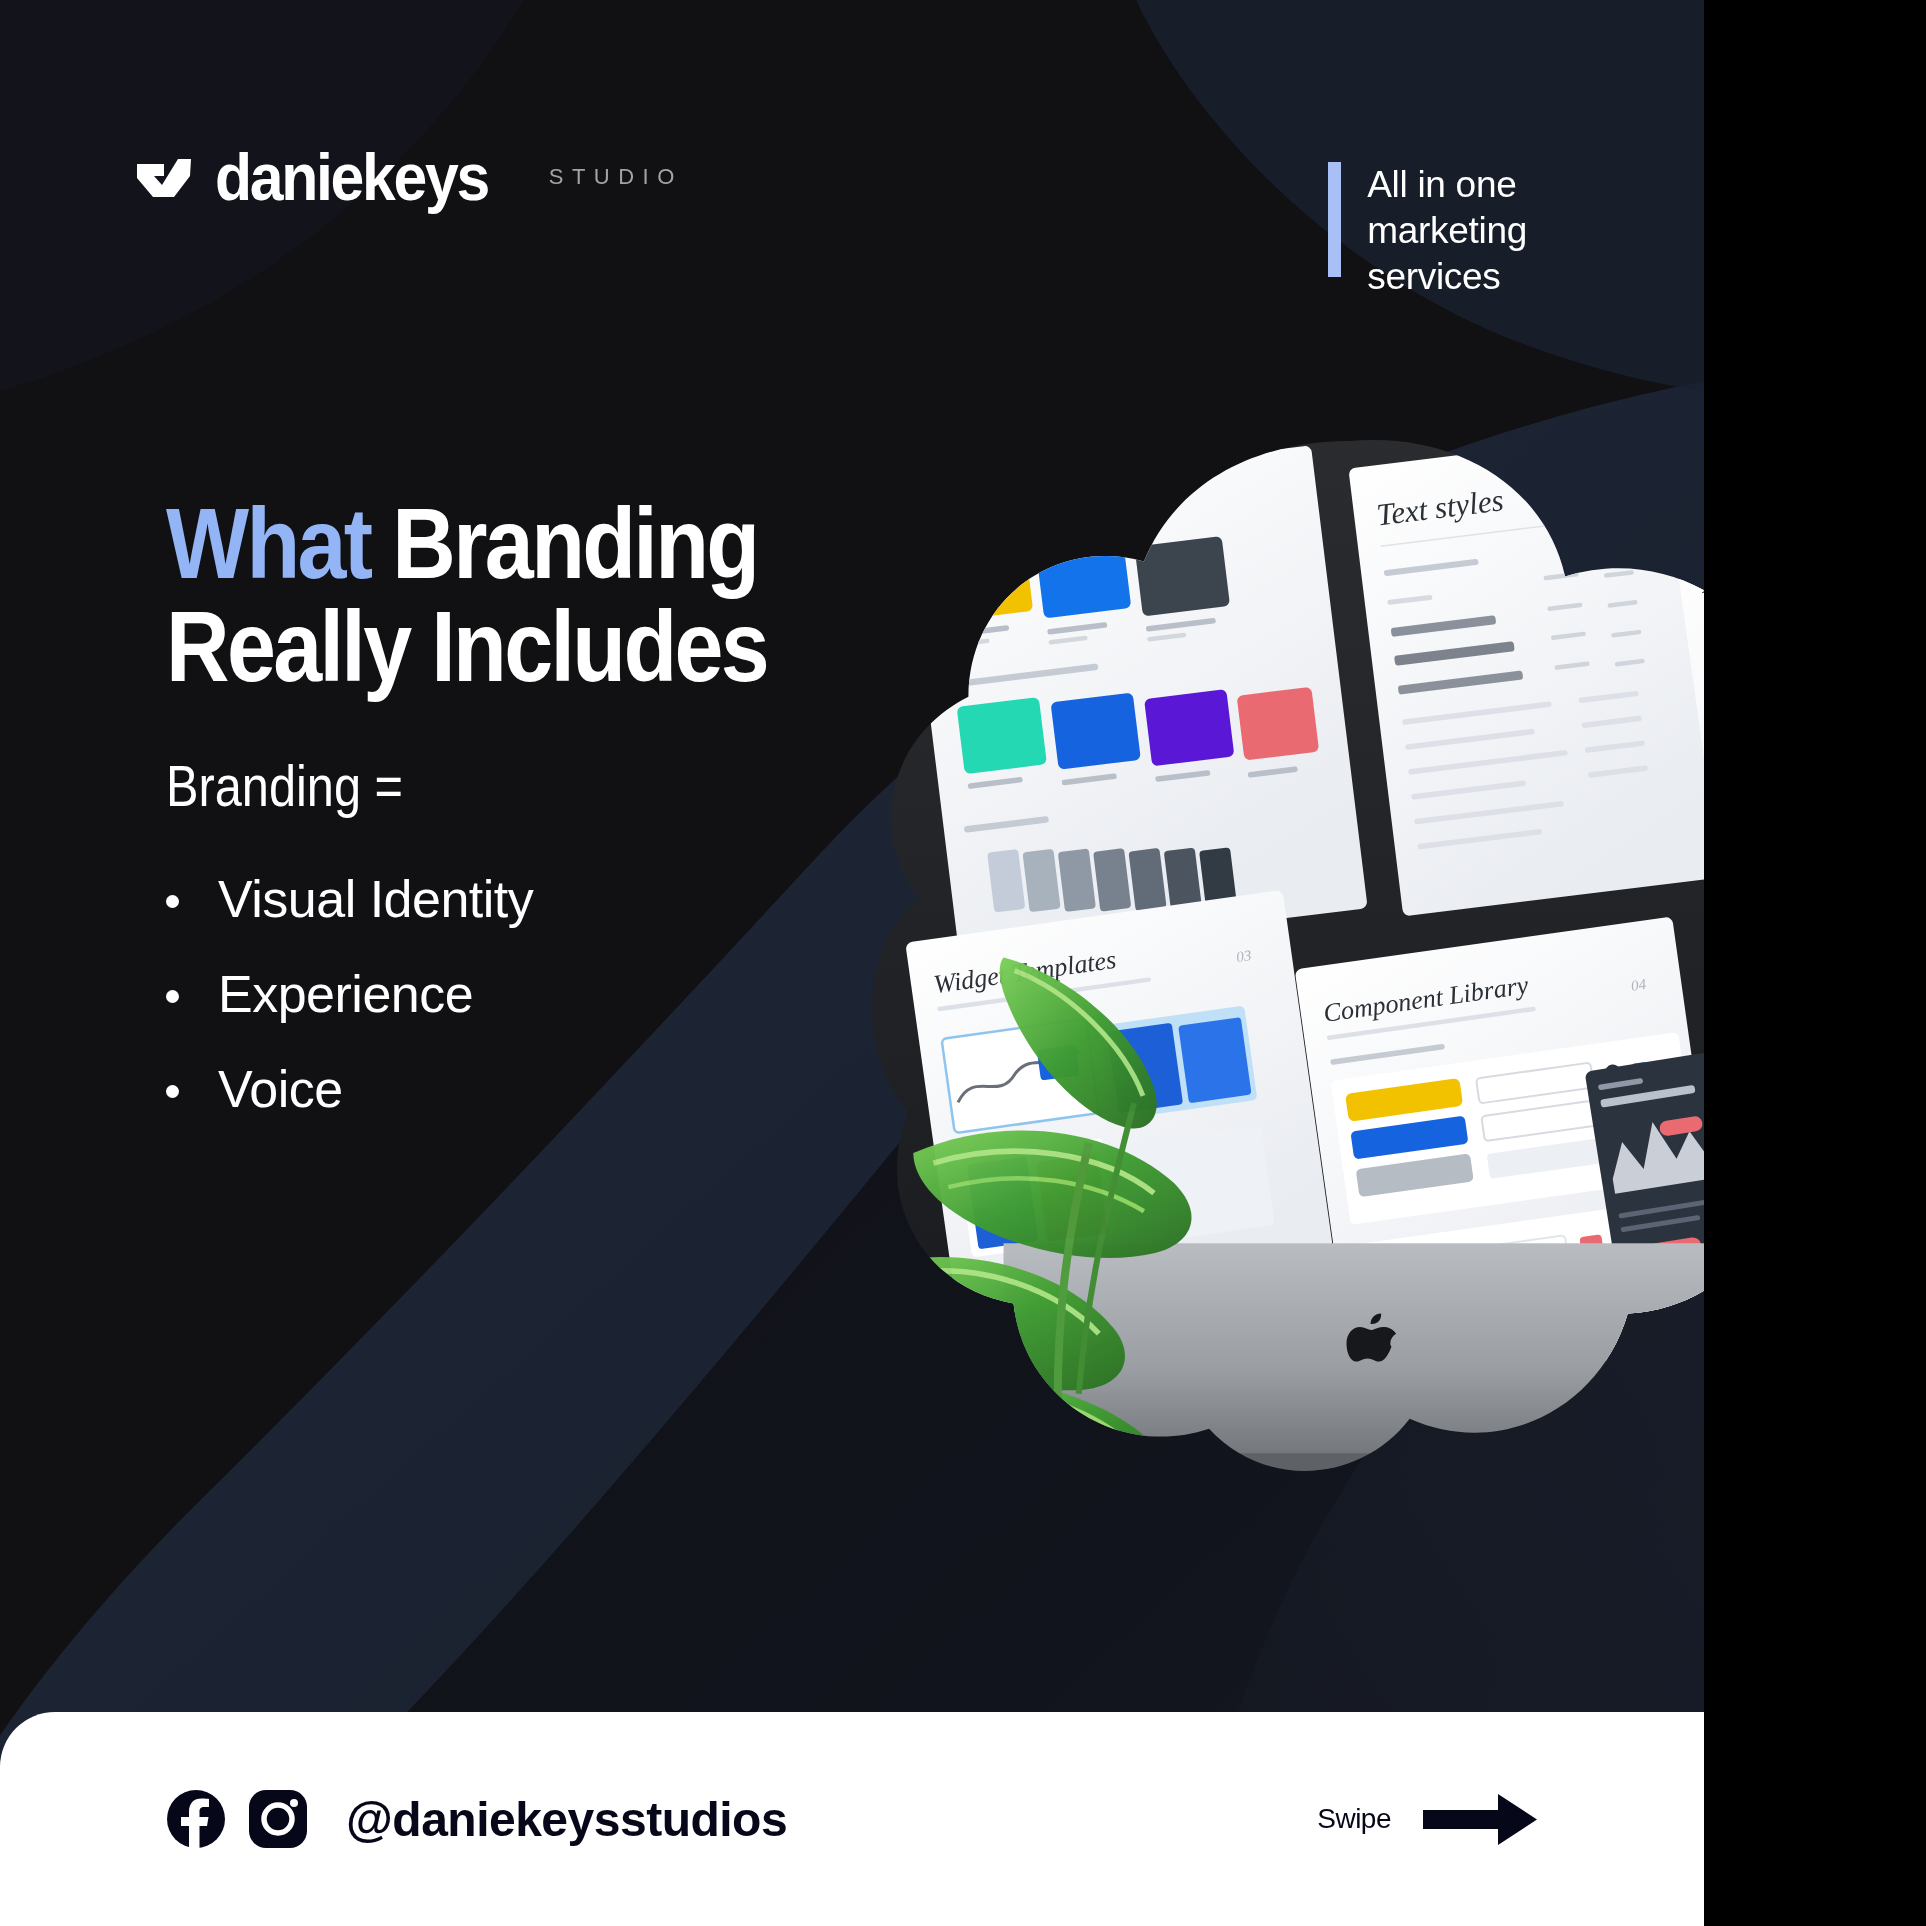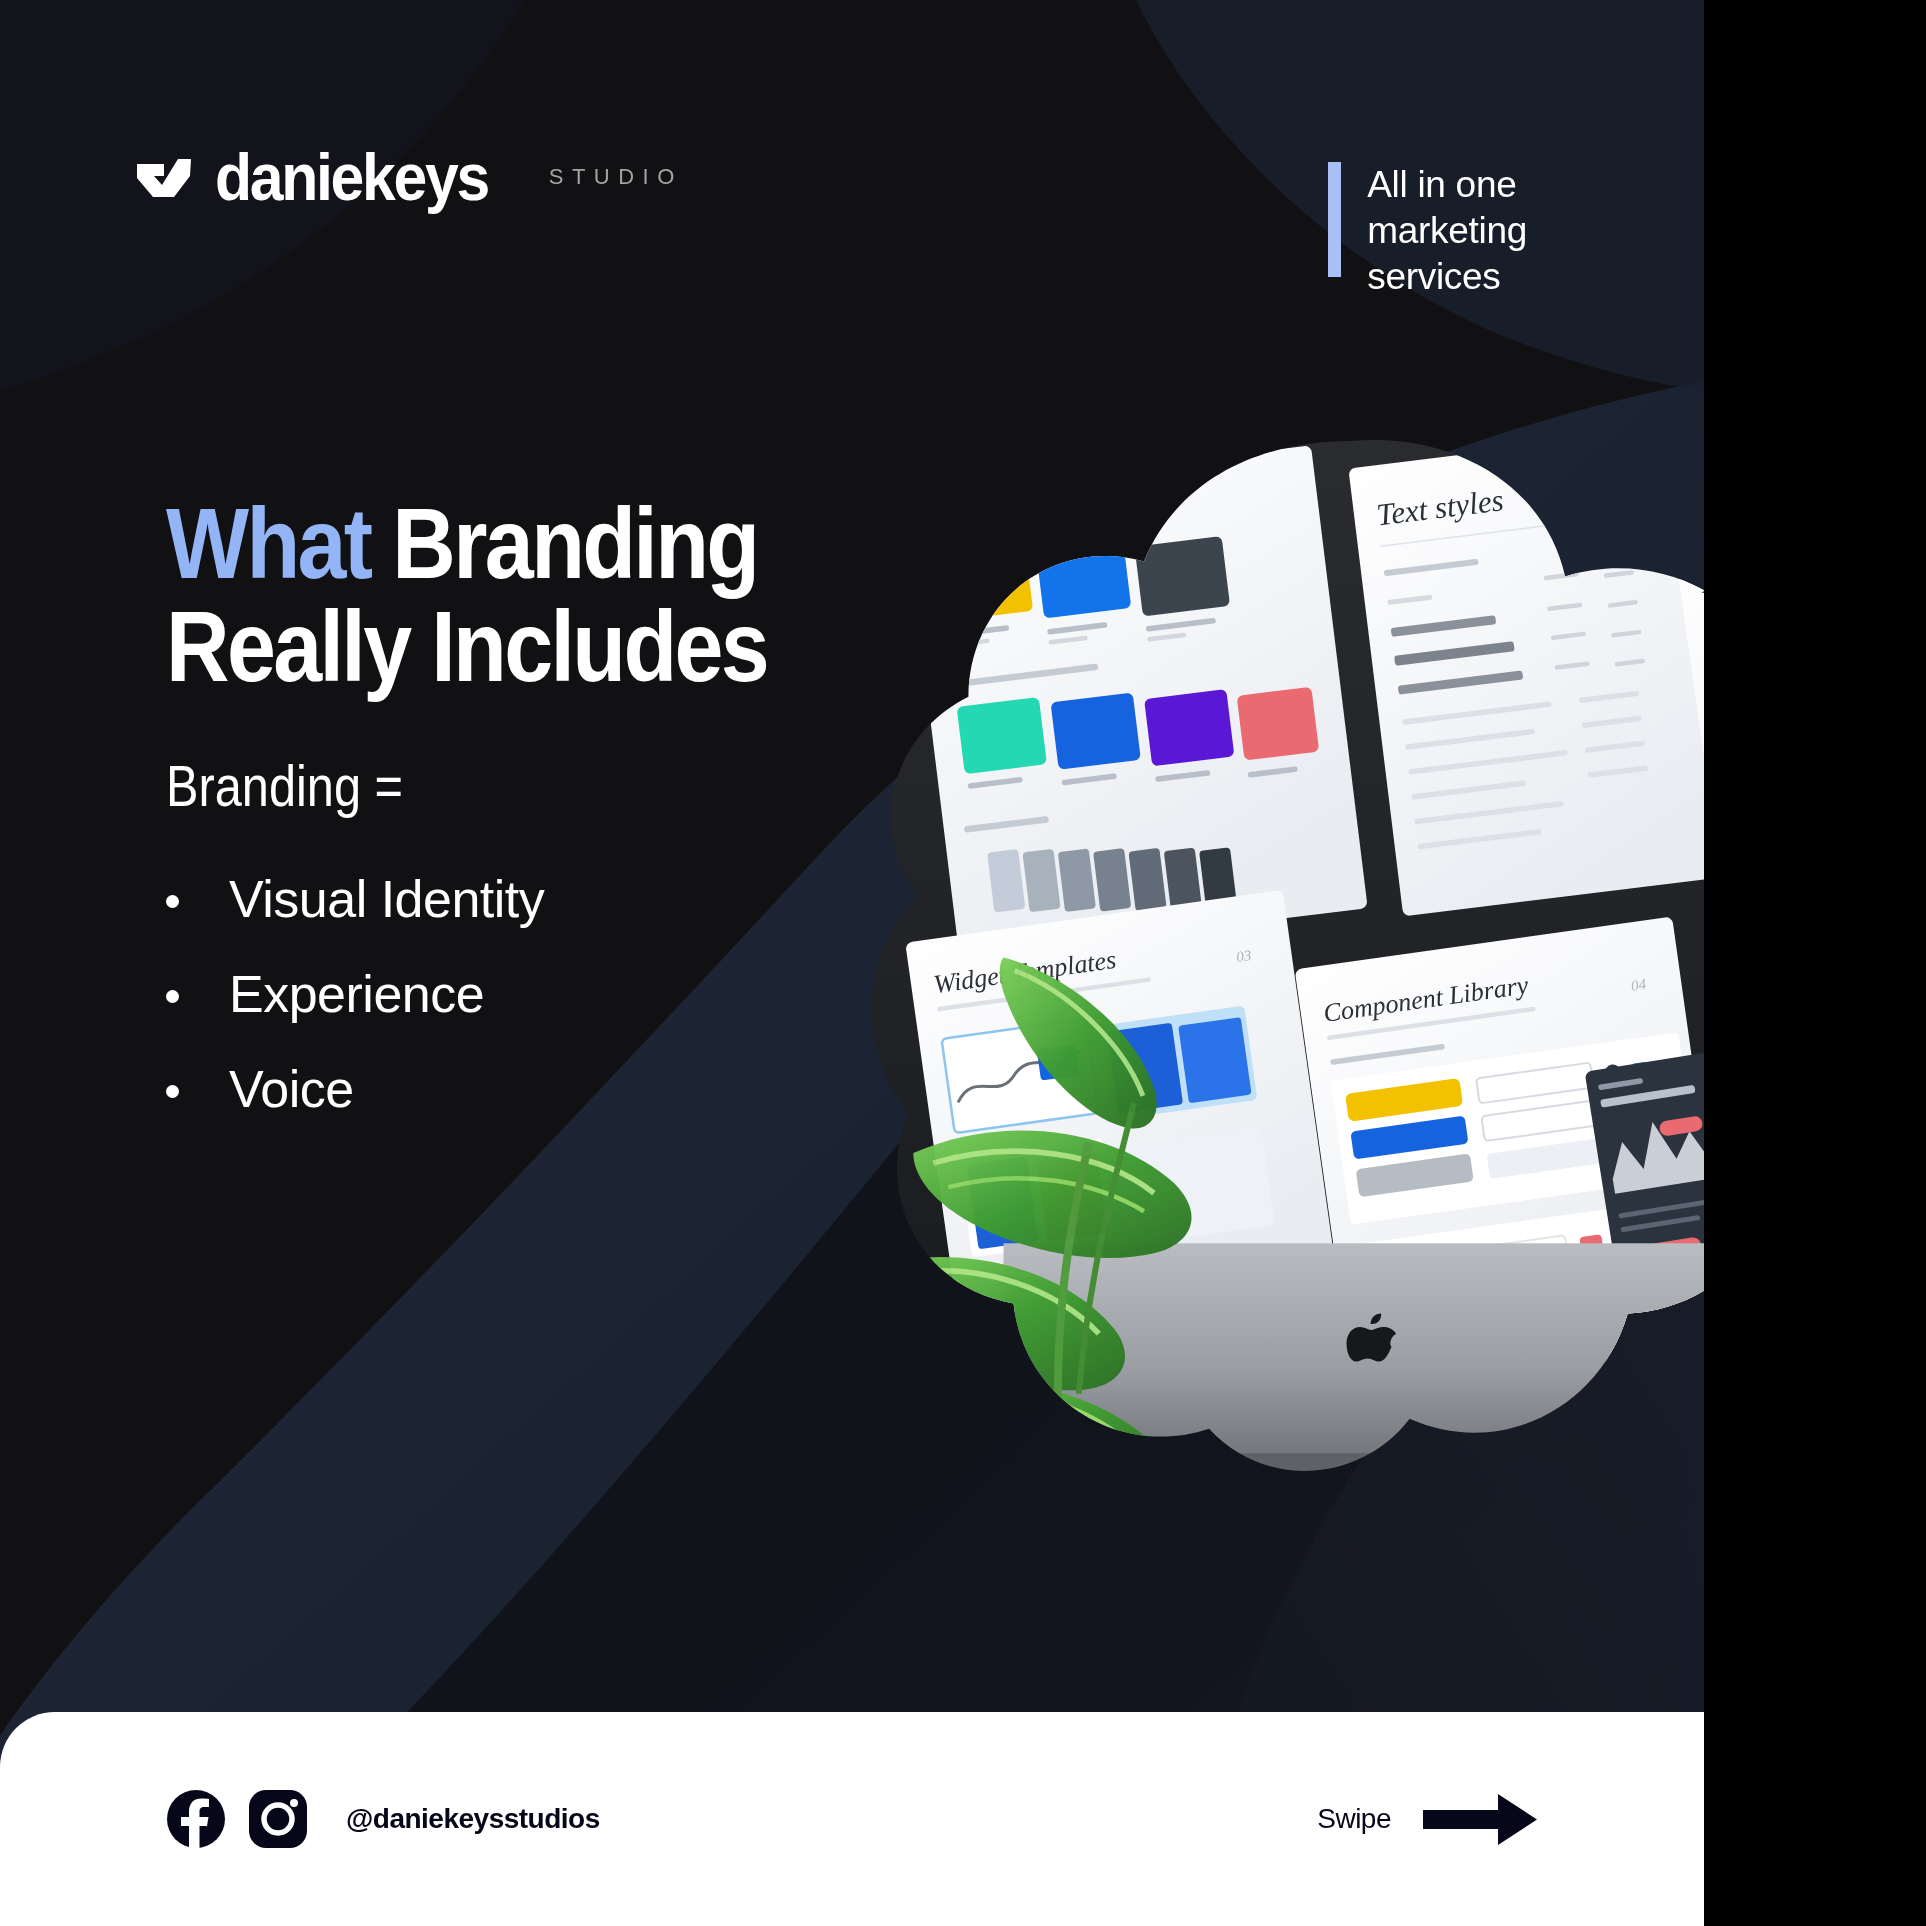--- a/index.html
+++ b/index.html
@@ -62,21 +62,21 @@
   .eq{
     margin-top:59px;
     font-size:58px; font-weight:300; color:#ffffff;
     letter-spacing:0px; line-height:1;
     transform:scaleX(0.84); transform-origin:left center;
     white-space:nowrap;
   }
 
   .bullets{ margin-top:58px; list-style:none; }
   .bullet{
-    display:flex; align-items:baseline; gap:50px;
+    display:flex; align-items:baseline; gap:39px;
     margin-bottom:43px;
   }
   .bullet-dot{
     width:13px; height:13px; border-radius:50%;
     background:#ffffff; flex:none;
     transform:translateY(-9px);
   }
   .bullet-label{
     font-size:52px; font-weight:400; color:#ffffff;
     letter-spacing:-0.5px; line-height:1;
@@ -96,21 +96,21 @@
     position:absolute; left:0; bottom:0; width:100%;
     height:214px; background:#ffffff;
     border-top-left-radius:55px;
     z-index:8;
     display:flex; align-items:center;
     padding:0 166px 0 166px;
   }
   .footer-left{ display:flex; align-items:center; gap:22px; }
   .social-icon{ width:60px; height:60px; display:block; flex:none; }
   .handle{
-    font-size:28px; font-weight:700; color:#07071a;
+    font-size:48px; font-weight:700; color:#07071a;
     letter-spacing:-0.5px; margin-left:16px; white-space:nowrap;
   }
   .footer-right{ margin-left:auto; display:flex; align-items:center; gap:32px; }
   .swipe-label{ font-size:28px; font-weight:400; color:#07071a; letter-spacing:-0.5px; }
   .swipe-arrow{ width:115px; height:59px; display:block; }
 </style>
 </head>
 <body>
 
 <div class="canvas">

